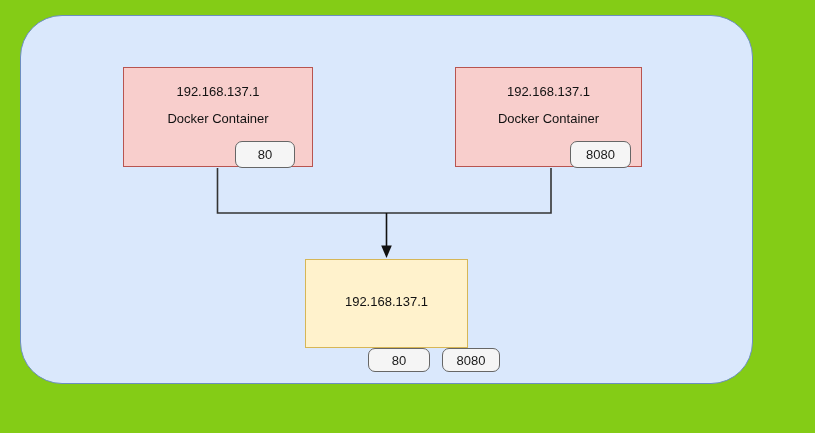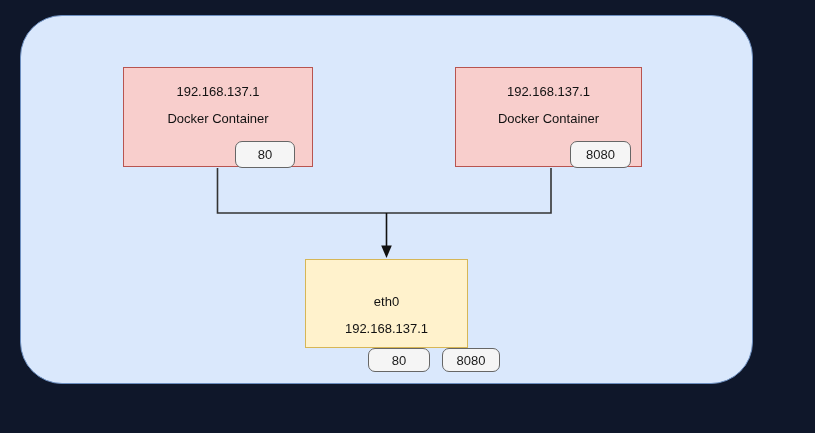--- a/index.html
+++ b/index.html
@@ -4,21 +4,21 @@
 <style>
   html, body {
     margin: 0;
     padding: 0;
     background: #ffffff;
   }
   .canvas {
     position: relative;
     width: 815px;
     height: 433px;
-    background: #0f172a;
+    background: #84cc16;
     font-family: "Liberation Sans", sans-serif;
     color: #111111;
     overflow: hidden;
   }
   .boundary {
     position: absolute;
     left: 20px;
     top: 15px;
     width: 733px;
     height: 369px;
@@ -91,21 +91,20 @@
 
   <div class="node docker-node right">
     <div>192.168.137.1</div>
     <div>Docker Container</div>
   </div>
   <div class="port-badge pb-c2">
     <span>8080</span>
   </div>
 
   <div class="node iface-node">
-    <div>eth0</div>
     <div>192.168.137.1</div>
   </div>
   <div class="port-badge pb-e80">
     <span>80</span>
   </div>
   <div class="port-badge pb-e8080">
     <span>8080</span>
   </div>
 
   <svg class="wires" viewBox="0 0 815 433" xmlns="http://www.w3.org/2000/svg">

